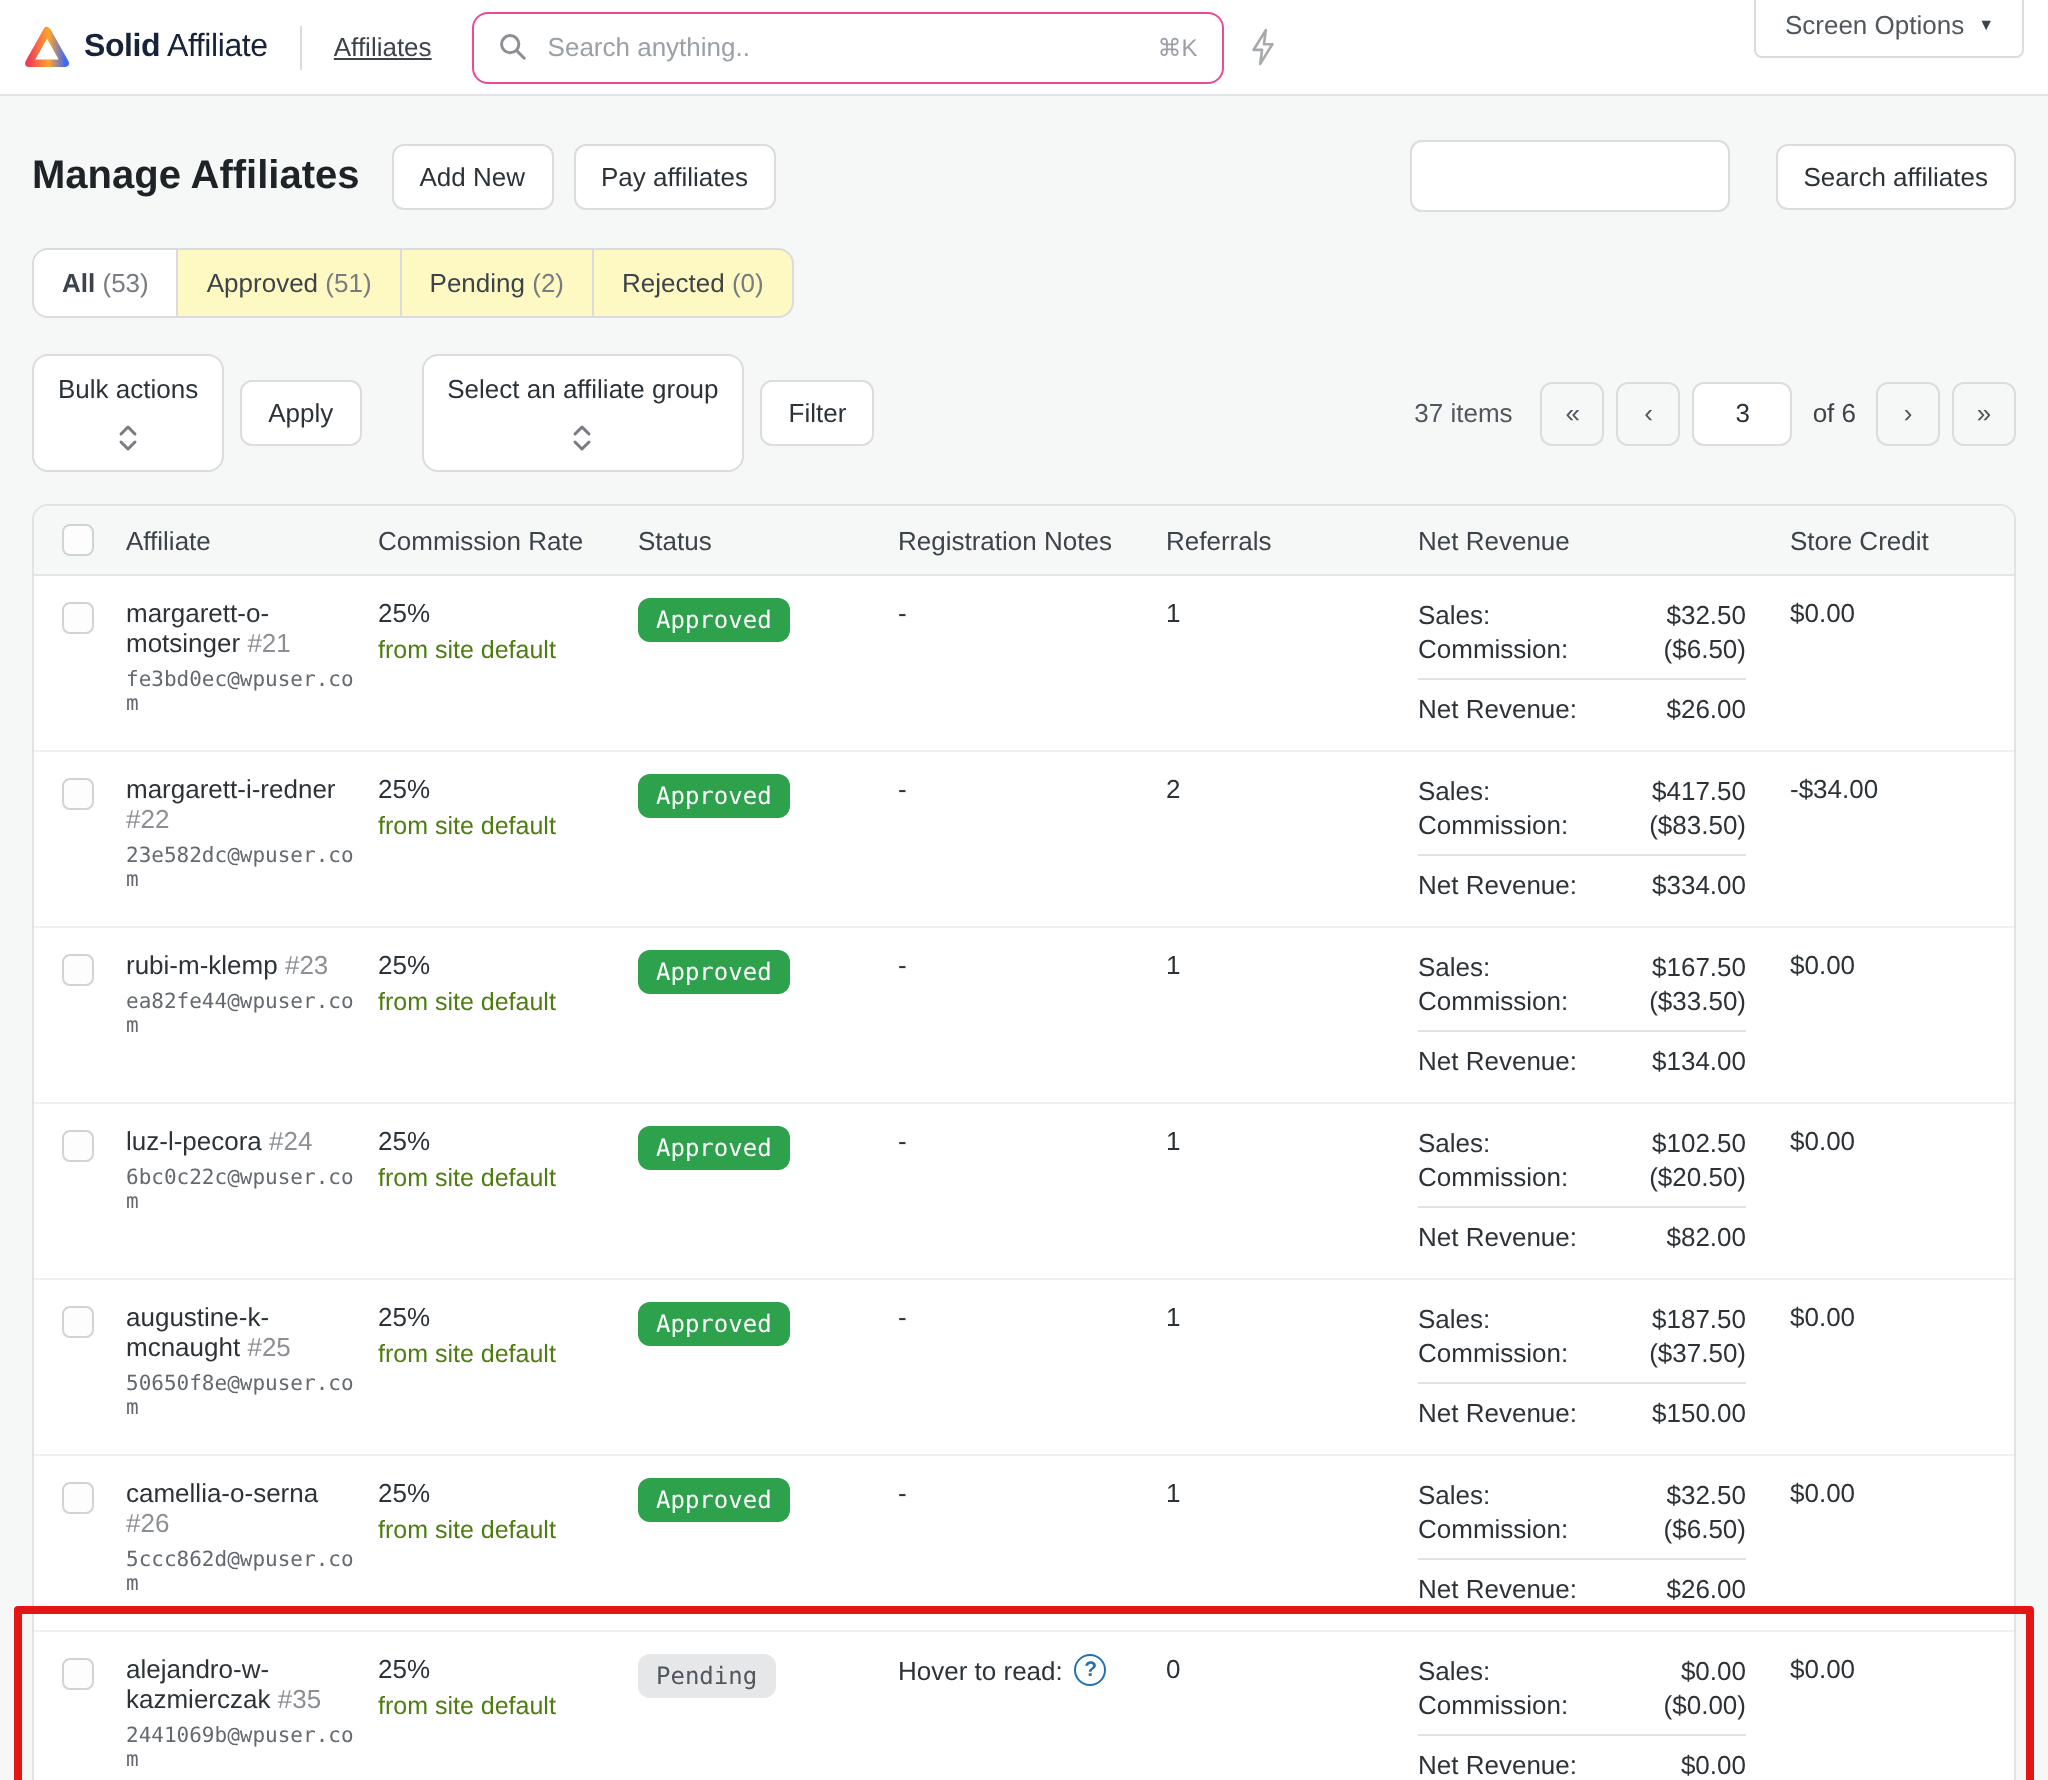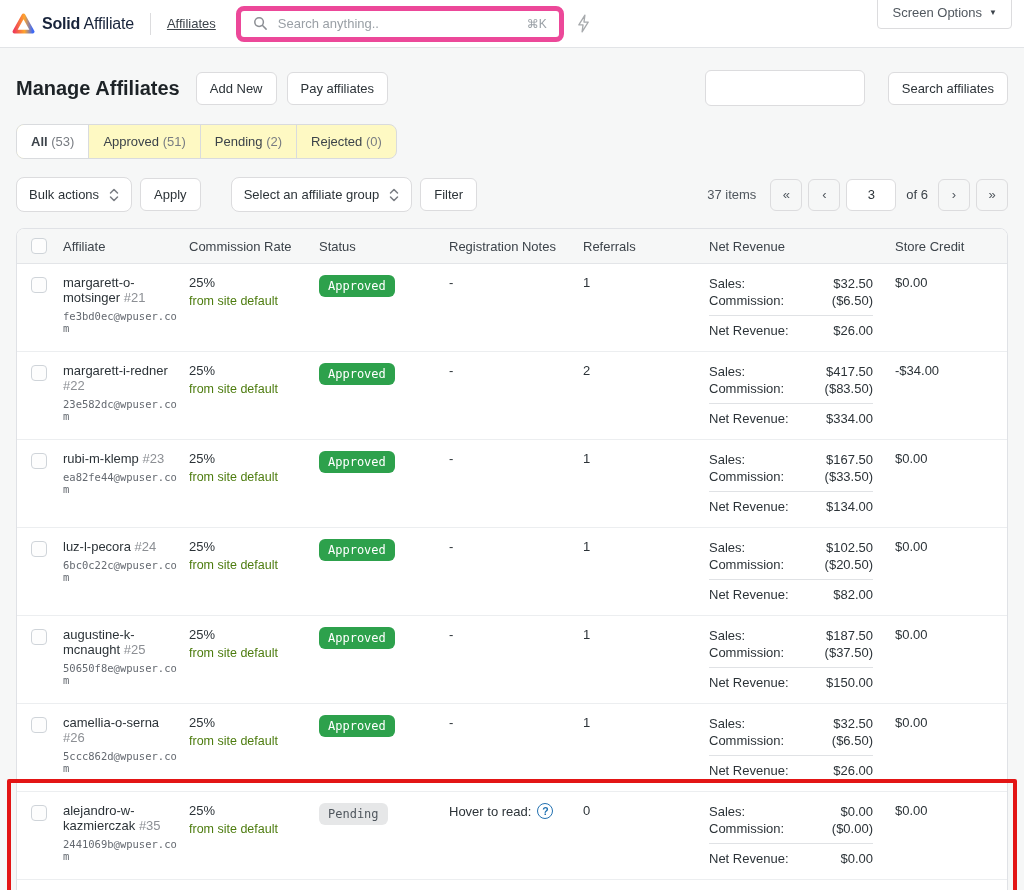--- a/index.html
+++ b/index.html
@@ -16,21 +16,21 @@
     position:relative; height:48px; background:#fff;
     border-bottom:1px solid #e2e4e7;
     display:flex; align-items:center; padding:0 12px;
   }
   .brand { display:flex; align-items:center; gap:7px; }
   .brand-text { font-size:16px; color:#17233a; letter-spacing:-.2px; }
   .brand-text b { font-weight:700; }
   .topbar-divider { width:1px; height:22px; background:#dcdcde; margin:0 16px; }
   .top-nav-link { color:#3c434a; text-decoration:underline; font-size:13px; margin-right:20px; cursor:pointer; }
   .global-search {
-    width:328px; height:36px; border:5px solid #ec4899; border-radius:8px;
+    width:376px; height:36px; border:1px solid #ec4899; border-radius:8px;
     display:flex; align-items:center; gap:8px; padding:0 12px; background:#fff;
   }
   .global-search input { border:none; outline:none; flex:1; font-size:13px; color:#2c3338; font-family:"Liberation Sans",sans-serif; background:transparent; }
   .global-search input::placeholder { color:#9aa0a6; }
   .kbd-shortcut { color:#9aa0a6; font-size:12px; }
   .bolt { margin-left:12px; display:flex; align-items:center; }
   .screen-options {
     position:absolute; top:-14px; right:12px;
     background:#fff; border:1px solid #dcdcde; border-radius:4px;
     padding:18px 14px 8px 14px; font-size:13px; color:#50575e;
@@ -59,21 +59,21 @@
   }
   .tab { padding:9px 14px; font-size:13px; color:#3c434a; border-right:1px solid #d9dbde; cursor:pointer; white-space:nowrap; }
   .tab:last-child { border-right:none; }
   .tab.active { background:#fff; }
   .tab.active .tab-label { font-weight:700; }
   .tab-count { color:#787c82; }
   
   .filter-row { display:flex; align-items:center; margin-top:18px; gap:8px; }
   .select-btn {
     background:#fff; border:1px solid #dcdcde; border-radius:8px;
-    padding:9px 12px; font-size:13px; color:#2c3338; display:flex; align-items:center; gap:10px; cursor:pointer;
+    padding:9px 12px; font-size:13px; color:#2c3338; display:flex; align-items:center; gap:10px; cursor:pointer;flex-direction:column;
   }
   .pagination { margin-left:auto; display:flex; align-items:center; gap:6px; }
   .items-count { color:#50575e; margin-right:8px; }
   .page-btn {
     width:32px; height:32px; background:#f6f7f7; border:1px solid #dcdcde; border-radius:6px;
     color:#50575e; font-size:13px; display:flex; align-items:center; justify-content:center; cursor:pointer;
   }
   .page-input {
     width:50px; height:32px; background:#fff; border:1px solid #dcdcde; border-radius:6px;
     text-align:center; font-size:13px; outline:none; color:#2c3338;

